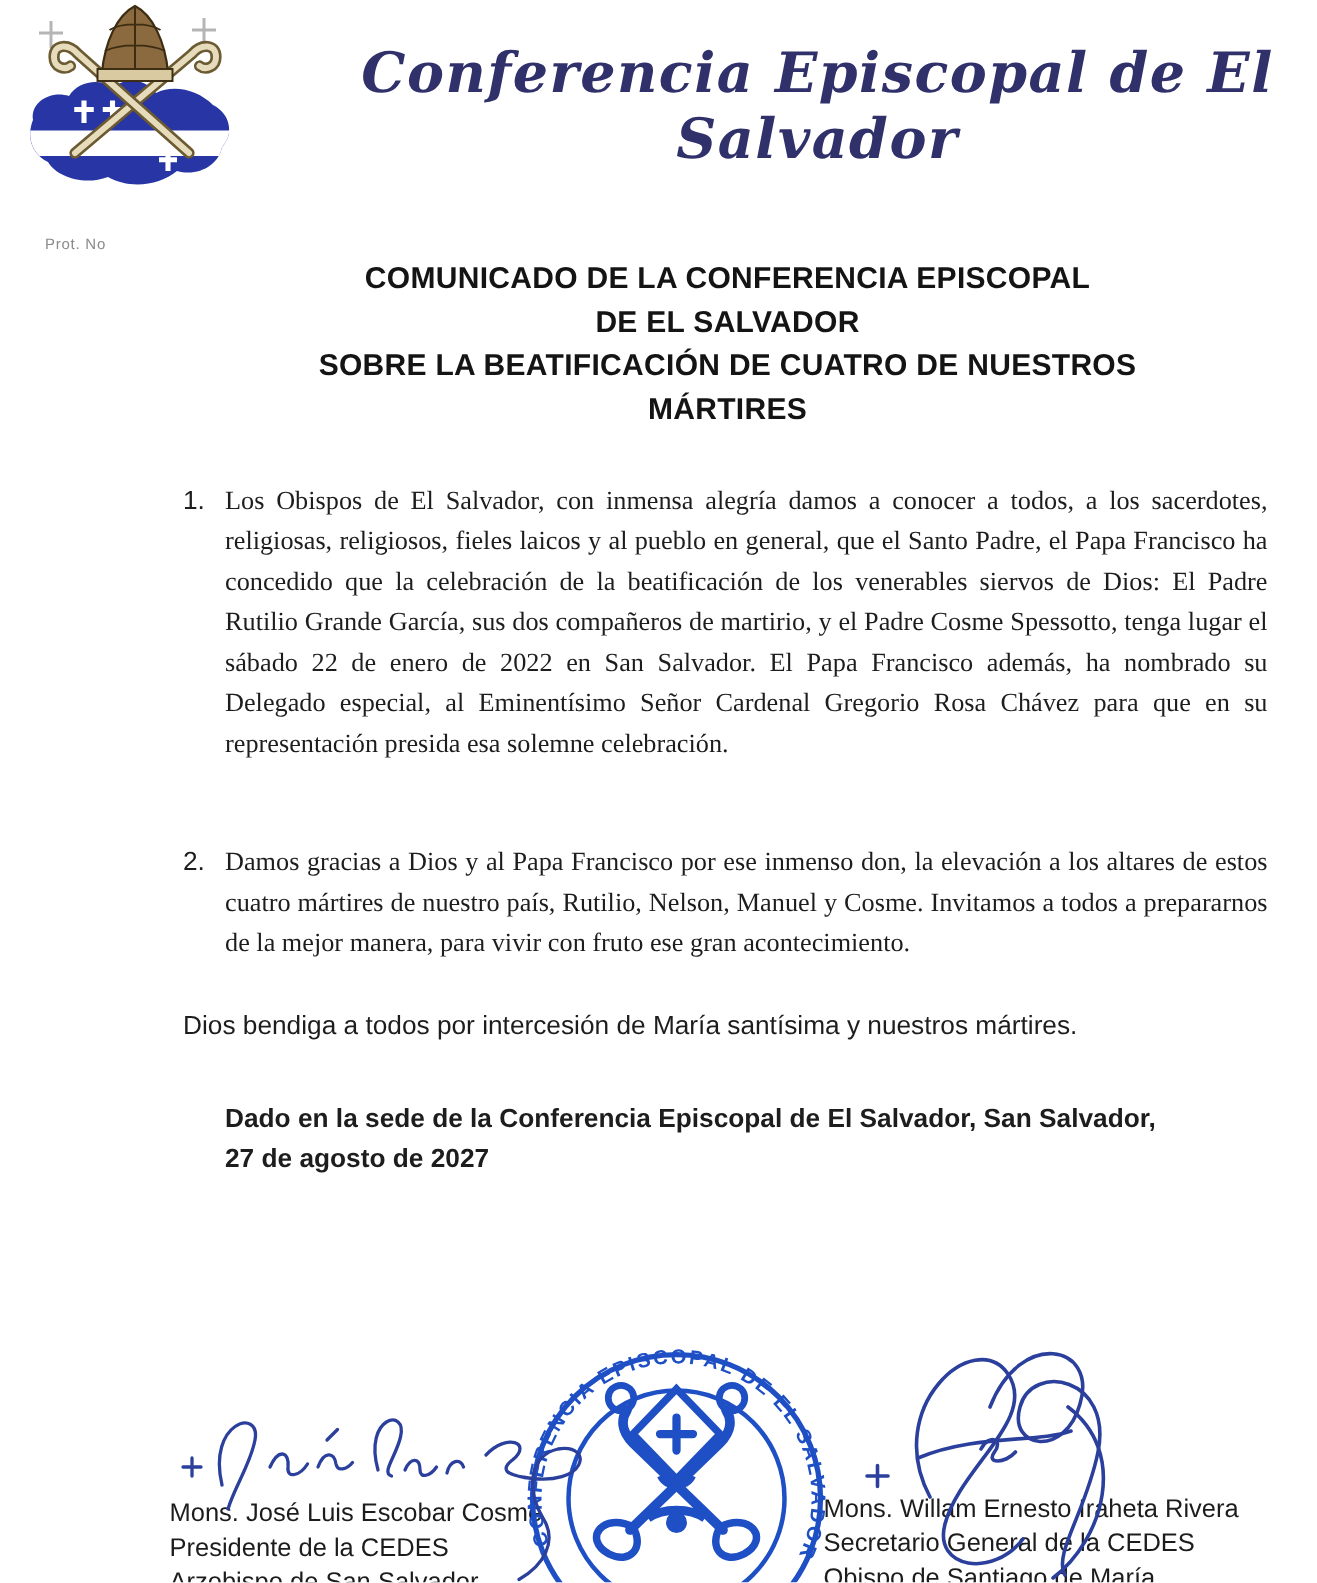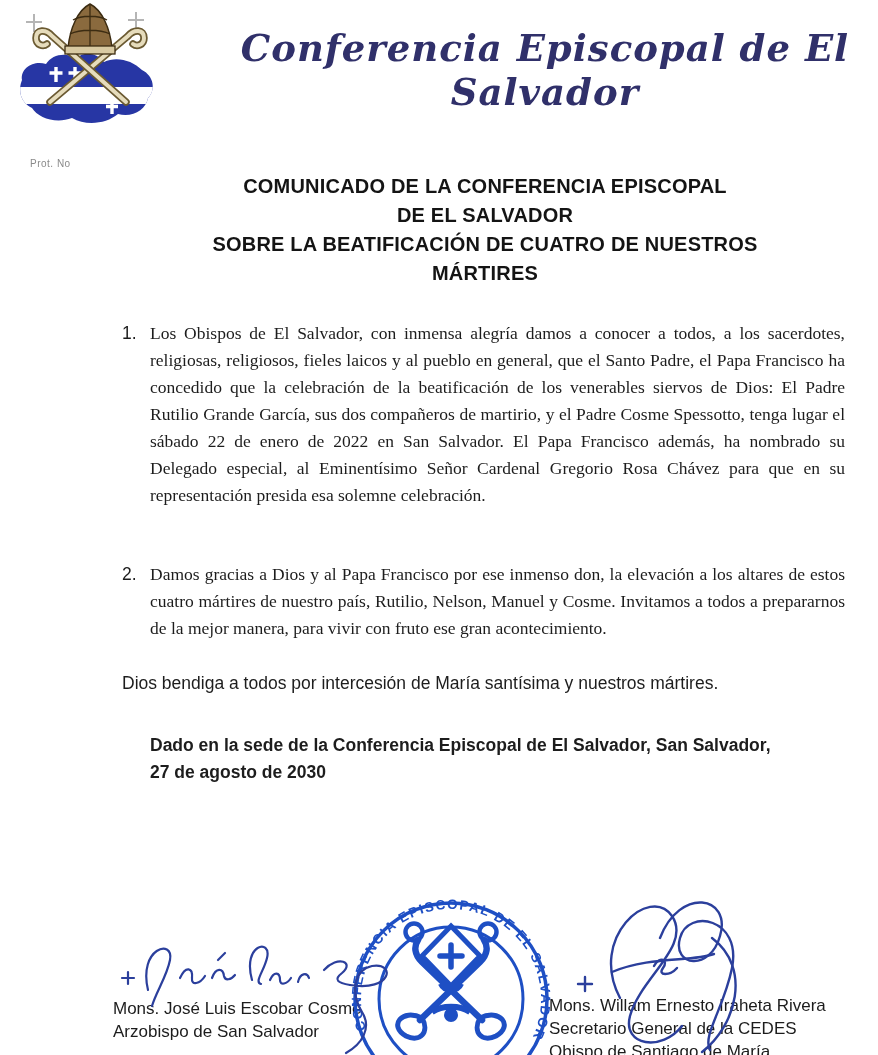--- a/index.html
+++ b/index.html
@@ -81,26 +81,27 @@
       <div class="num">1.</div>
       <div class="ptext">Los Obispos de El Salvador, con inmensa alegría damos a conocer a todos, a los sacerdotes, religiosas, religiosos, fieles laicos y al pueblo en general, que el Santo Padre, el Papa Francisco ha concedido que la celebración de la beatificación de los venerables siervos de Dios: El Padre Rutilio Grande García, sus dos compañeros de martirio, y el Padre Cosme Spessotto, tenga lugar el sábado 22 de enero de 2022 en San Salvador. El Papa Francisco además, ha nombrado su Delegado especial, al Eminentísimo Señor Cardenal Gregorio Rosa Chávez para que en su representación presida esa solemne celebración.</div>
     </div>
     <div class="para p2">
       <div class="num">2.</div>
       <div class="ptext">Damos gracias a Dios y al Papa Francisco por ese inmenso don, la elevación a los altares de estos cuatro mártires de nuestro país, Rutilio, Nelson, Manuel y Cosme. Invitamos a todos a prepararnos de la mejor manera, para vivir con fruto ese gran acontecimiento.</div>
     </div>
     <div class="blessing">Dios bendiga a todos por intercesión de María santísima y nuestros mártires.</div>
     <div class="dateline">
       <div>Dado en la sede de la Conferencia Episcopal de El Salvador, San Salvador,</div>
-      <div>27 de agosto de 2030</div>
+      <div>27 de agosto de 2027</div>
     </div>
   </div>
 
   <div class="abs sigtext sig-left-text">
     <div>Mons. José Luis  Escobar Cosme</div>
+    <div>Presidente de la CEDES</div>
     <div>Arzobispo de San Salvador</div>
   </div>
 
   <div class="abs sigtext sig-right-text">
     <div>Mons. Willam Ernesto Iraheta Rivera</div>
     <div>Secretario General de la CEDES</div>
     <div>Obispo de Santiago de María</div>
   </div>
 
   <svg class="abs ink" style="left:336px;top:884px;" width="230" height="230" viewBox="0 0 230 230">

